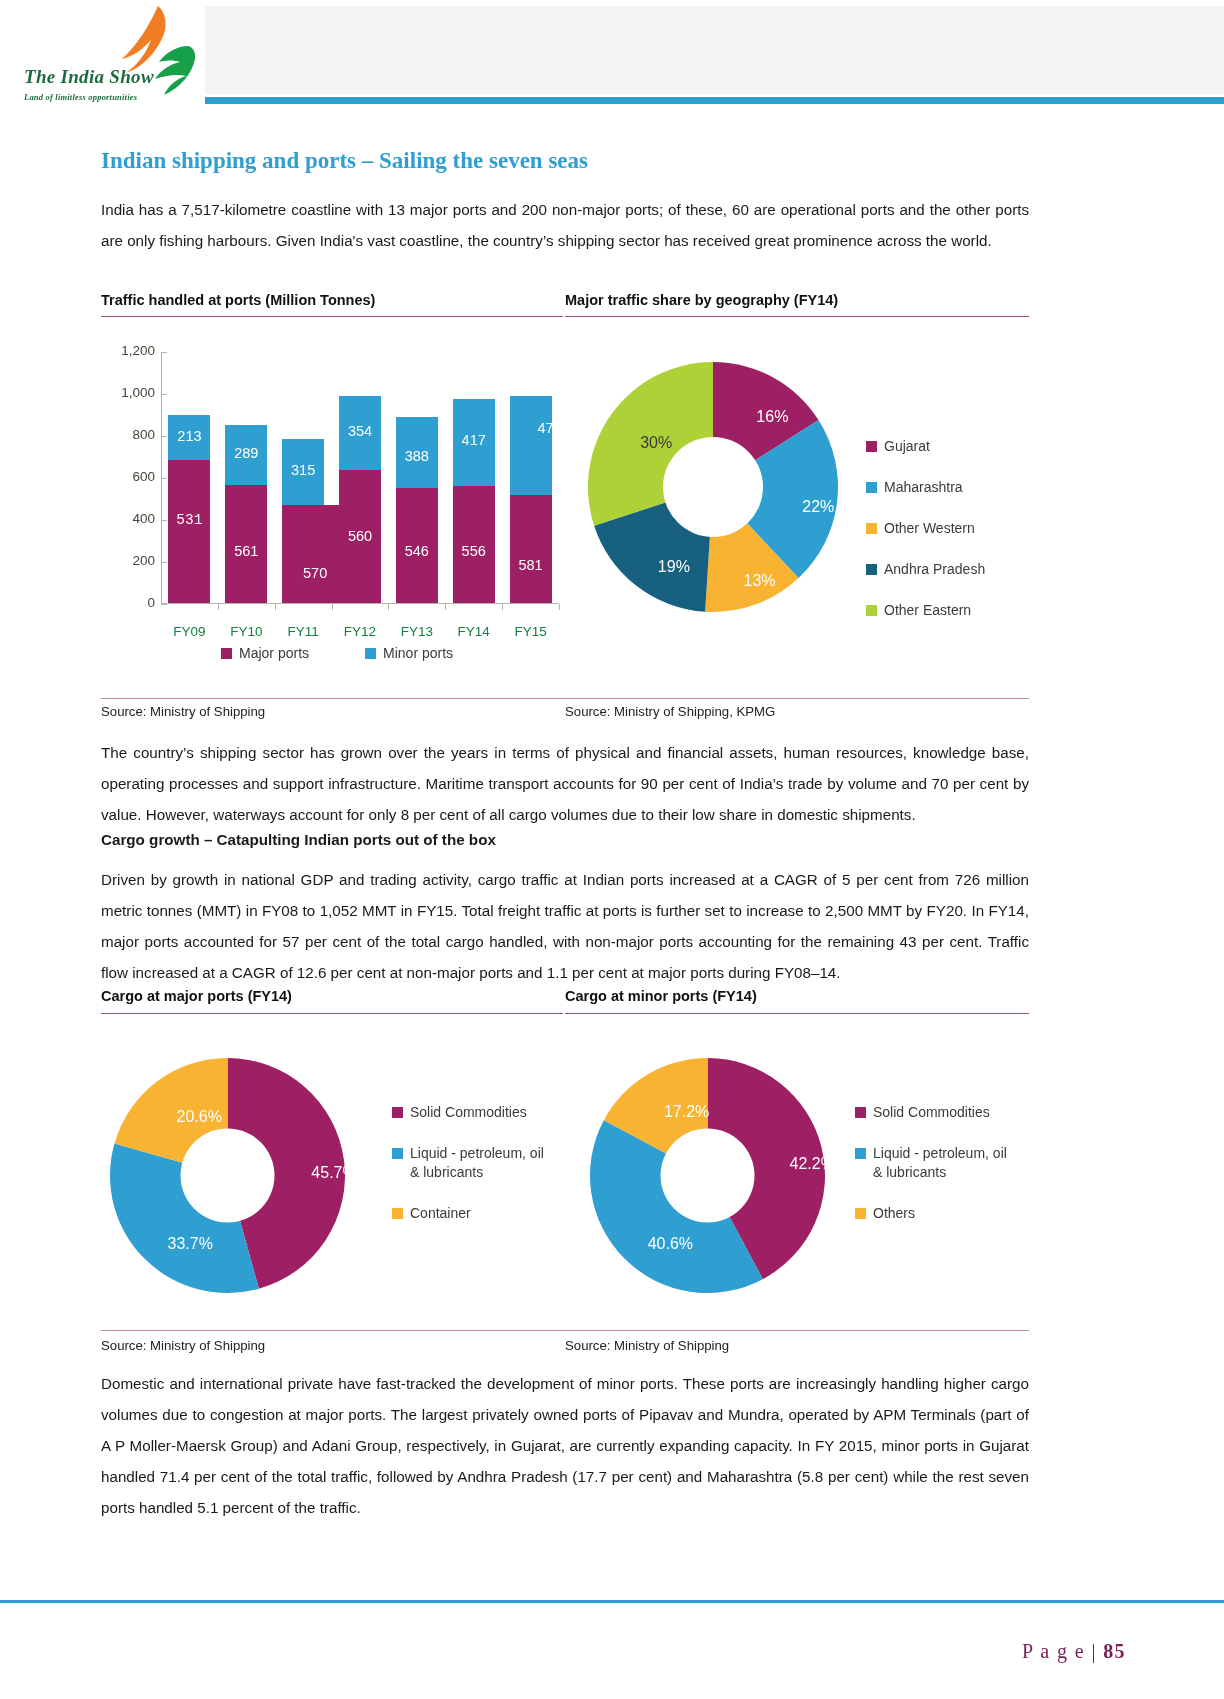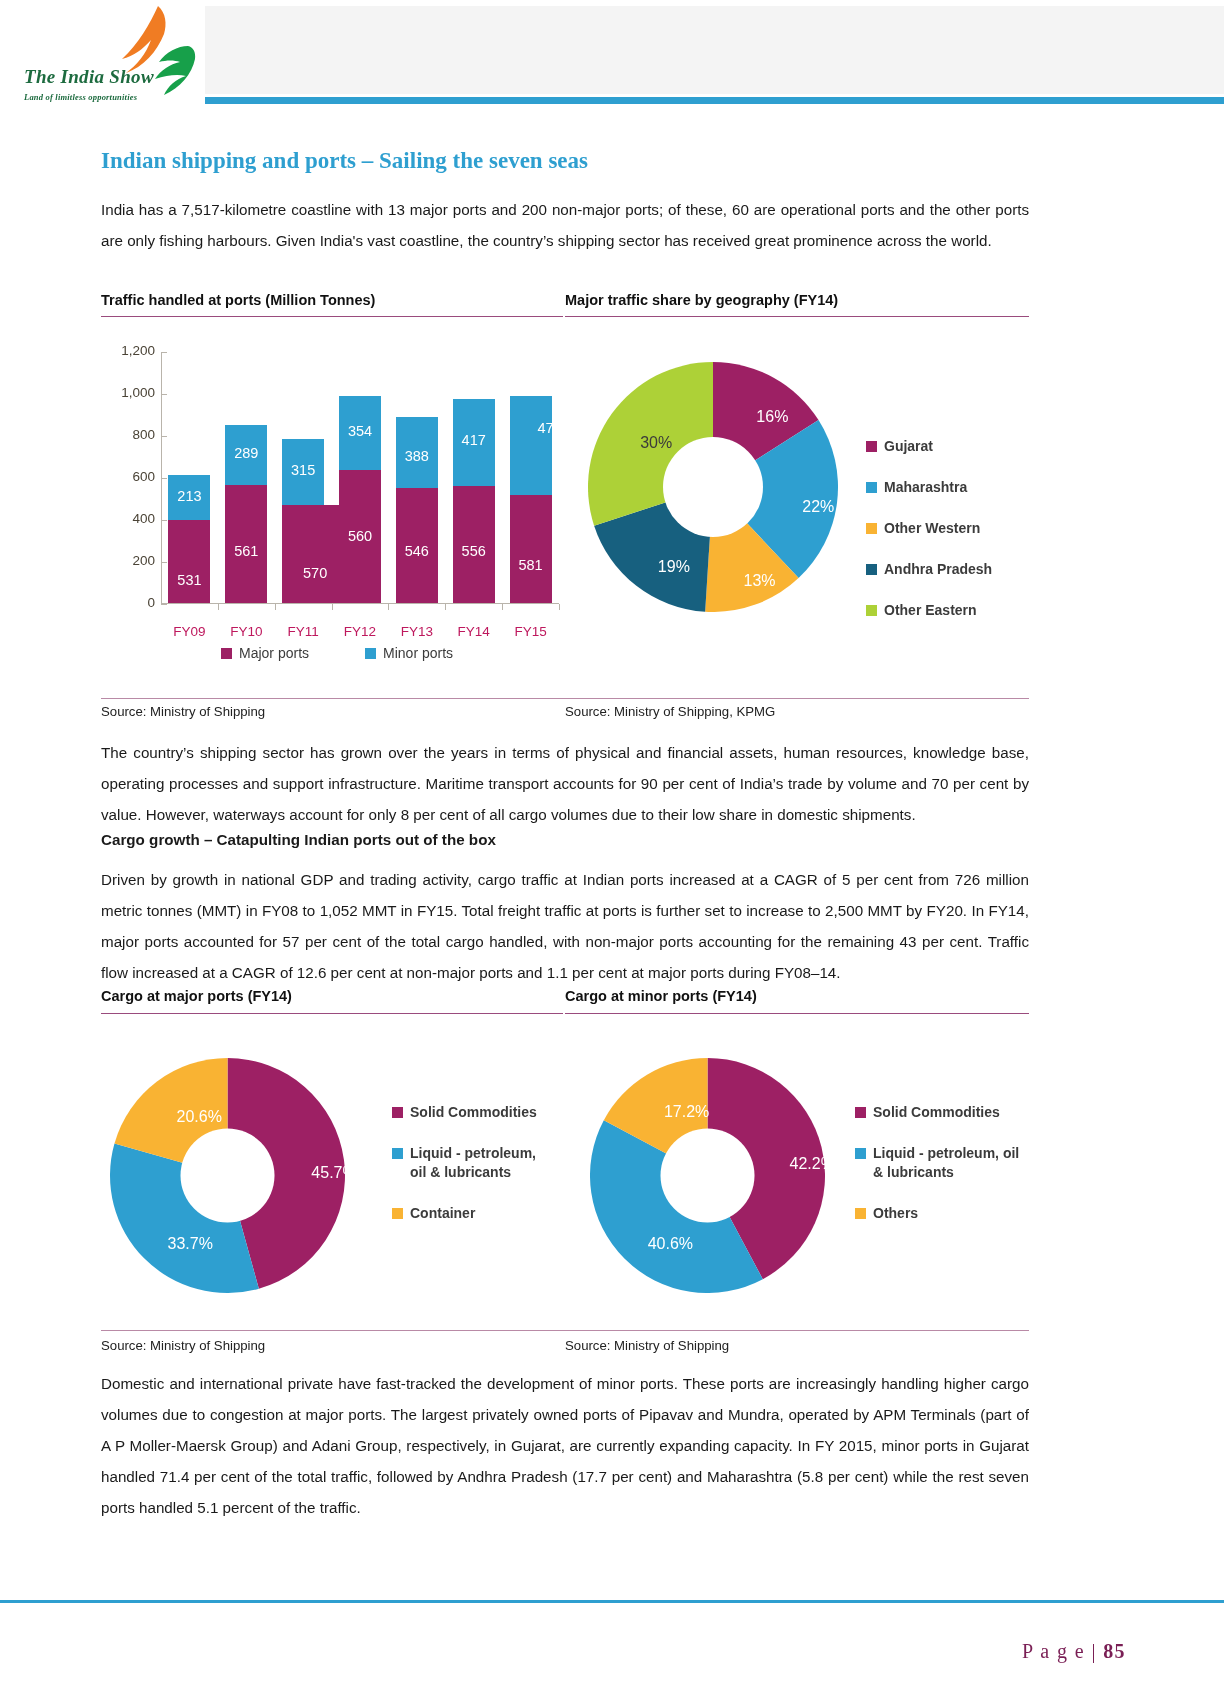--- a/index.html
+++ b/index.html
@@ -88,27 +88,27 @@
   .bc-bar{position:absolute;bottom:1px;width:42px;}
   .bc-seg{position:relative;width:100%;}
   .bc-seg span{
     position:absolute;left:0;width:100%;text-align:center;
     color:#fff;font-size:14.5px;
   }
   .bc-major{background:#9d2064;}
   .bc-minor{background:#2e9fd0;}
   .bc-xlab{
     position:absolute;width:60px;text-align:center;
-    font-size:13.5px;color:#be185d;top:272px;
+    font-size:13.5px;color:#15803d;top:272px;
   }
   .bc-xtick{position:absolute;top:252px;width:1px;height:6px;background:#b9b4ab;}
   .bc-legend{position:absolute;left:120px;top:305px;display:flex;gap:56px;font-size:14px;color:#3b3b3b;}
   .bc-legend .li{display:flex;align-items:center;gap:7px;}
   .swatch{width:11px;height:11px;display:inline-block;}
-  .dlegend{position:absolute;font-size:14px;color:#3b3b3b;line-height:19px;font-weight:bold;}
+  .dlegend{position:absolute;font-size:14px;color:#3b3b3b;line-height:19px;}
   .dlegend .li{display:flex;align-items:flex-start;gap:7px;margin-bottom:22px;}
   .dlegend .li .swatch{margin-top:4px;flex:0 0 auto;}
 
   
   .footer-rule{position:absolute;left:0;top:1600px;width:1224px;height:3px;background:#2e9fd0;}
   .footer-text{
     position:absolute;right:98px;top:1640px;
     font-family:"Liberation Serif", serif;
     font-size:20px;color:#7a1f55;letter-spacing:1.4px;
   }
@@ -160,21 +160,21 @@
       <div class="bc-ylabel" style="top:201px;right:404px;">200</div>
       <div class="bc-tick" style="top:210px;"></div>
       <div class="bc-ylabel" style="top:243px;right:404px;">0</div>
       <div class="bc-tick" style="top:252px;"></div>
 
       <div id="bars-host">
           <div class="bc-bar" style="left: 7.42857px;">
             <div class="bc-seg bc-minor" style="height: 44.73px;">
               <span style="top: 12.365px;">213</span>
             </div>
-            <div class="bc-seg bc-major" style="height: 83px;">
+            <div class="bc-seg bc-major" style="height: 143px; font-family: Liberation Mono, monospace;">
               <span style="top: 51.51px;">531</span>
             </div>
           </div>
           <div class="bc-bar" style="left: 64.2857px;">
             <div class="bc-seg bc-minor" style="height: 60.69px;">
               <span style="top: 20.345px;">289</span>
             </div>
             <div class="bc-seg bc-major" style="height: 117.81px;">
               <span style="top: 57.81px;">561</span>
             </div>

